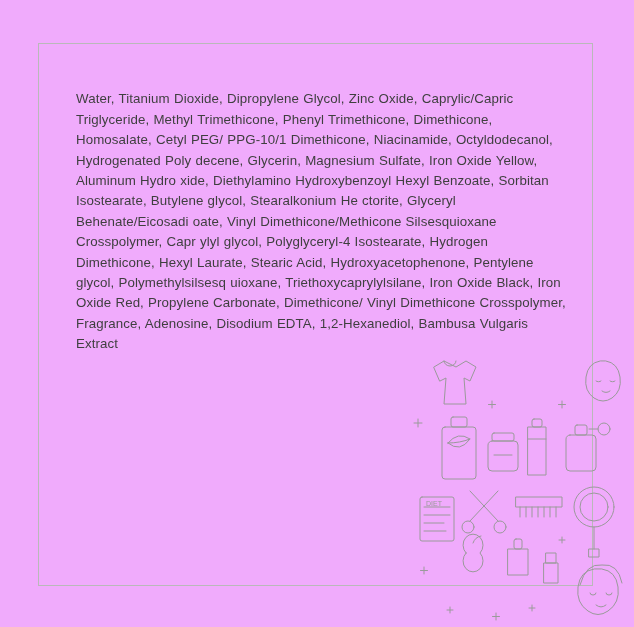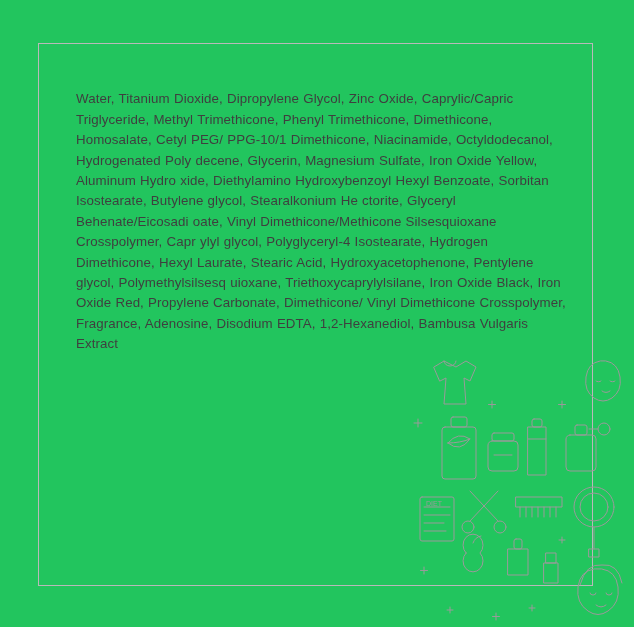--- a/index.html
+++ b/index.html
@@ -15,21 +15,21 @@
     font-family: "Liberation Sans", sans-serif;
     color: #3c3c3c;
   }
 
   #page {
     position: absolute;
     left: 0;
     top: 0;
     width: 634px;
     height: 627px;
-    background: #22c55e;
+    background: #f0abfc;
   }
 
   
   #frame {
     position: absolute;
     left: 38px;
     top: 43px;
     width: 555px;
     height: 543px;
     border: 1px solid #b9b9b9;

